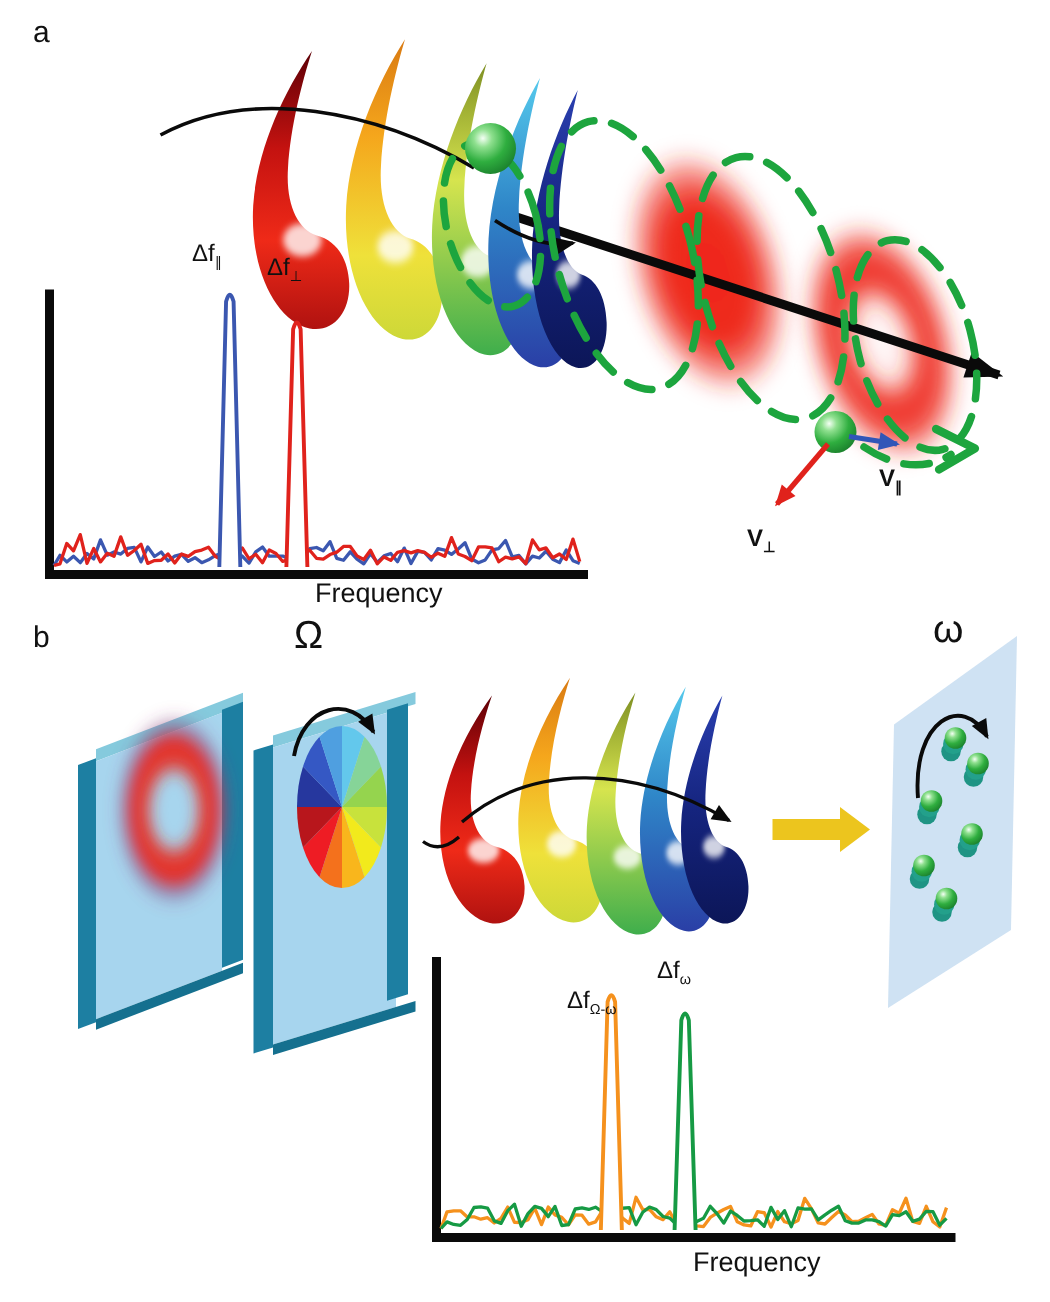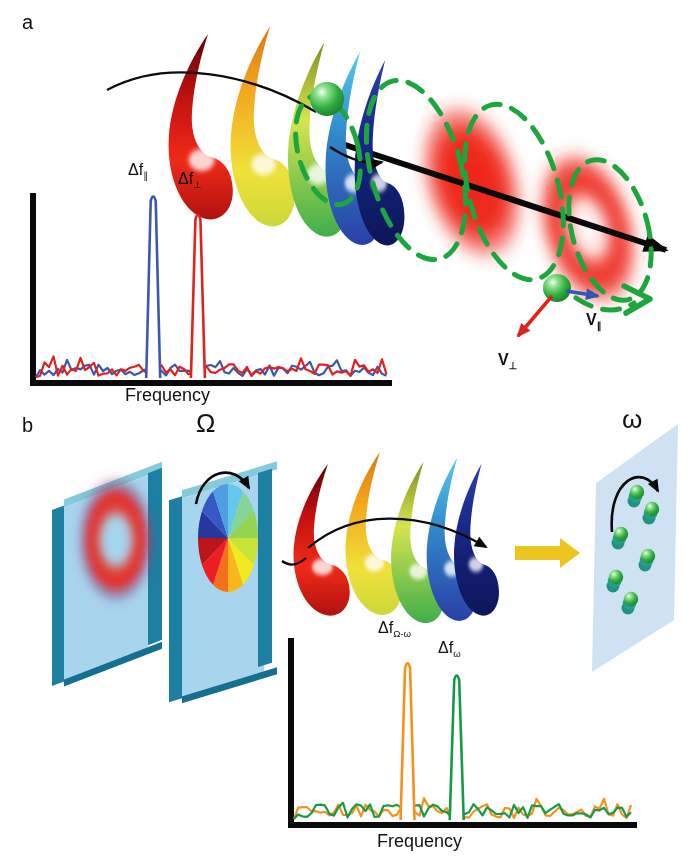--- a/index.html
+++ b/index.html
@@ -5,21 +5,21 @@
   html,body{margin:0;padding:0;background:#fff;}
   #stage{position:relative;width:700px;height:868px;background:#ffffff;overflow:hidden;
          font-family:"Liberation Sans",sans-serif;color:#111;}
   #art{position:absolute;left:0;top:0;}
   .lab{position:absolute;white-space:nowrap;line-height:1;}
   .lab sub{font-size:0.60em;}
   .panel-letter{font-size:20px;}
   .peak-label{font-size:16px;font-weight:normal;}
   .v-label{font-size:16px;font-weight:bold;}
   .omega{font-size:26px;}
-  .freq{font-size:18px;text-align:left;width:170px;}
+  .freq{font-size:18px;text-align:right;width:170px;}
   .hl{fill:#ffffff;opacity:.8;filter:url(#f2);}
 </style>
 </head>
 <body>
 
 <div id="stage">
 
 <svg id="art" width="700" height="868" viewBox="0 0 700 868">
   <defs>
     <path id="lobeP" d="M60,2 C36,30 14,68 11,105 C8,148 30,182 58,187 C78,190 92,176 91,157 C90,139 79,128 64,125 C48,121 38,104 40,80 C42,52 52,22 60,2 Z"></path>
@@ -256,19 +256,19 @@
 <div class="lab freq" style="left:125px;top:386px">Frequency</div>
 
 <div class="lab v-label" style="left:586px;top:312px">
   <span>V</span><sub>∥</sub></div>
 <div class="lab v-label" style="left:498px;top:352px">
   <span>V</span><sub>⊥</sub></div>
 
 <div class="lab omega" style="left:196px;top:410px">Ω</div>
 <div class="lab omega" style="left:622px;top:406px">ω</div>
 
-<div class="lab peak-label" style="left:378px;top:620px">
+<div class="lab peak-label" style="left:378px;top:660px">
   <span>Δf</span><sub>Ω-ω</sub></div>
 <div class="lab peak-label" style="left:438px;top:640px">
   <span>Δf</span><sub>ω</sub></div>
 <div class="lab freq" style="left:377px;top:832px">Frequency</div>
 
 </div>
 
 </body></html>

